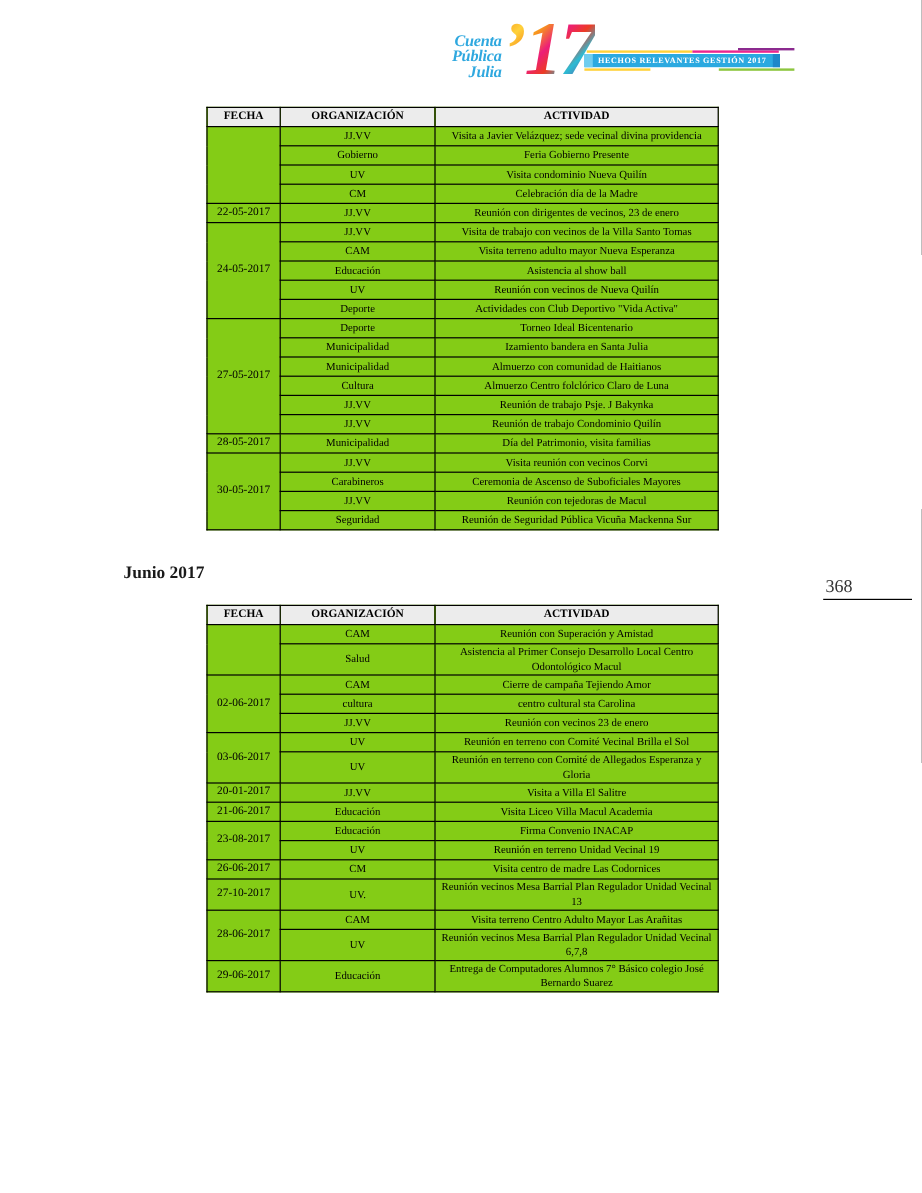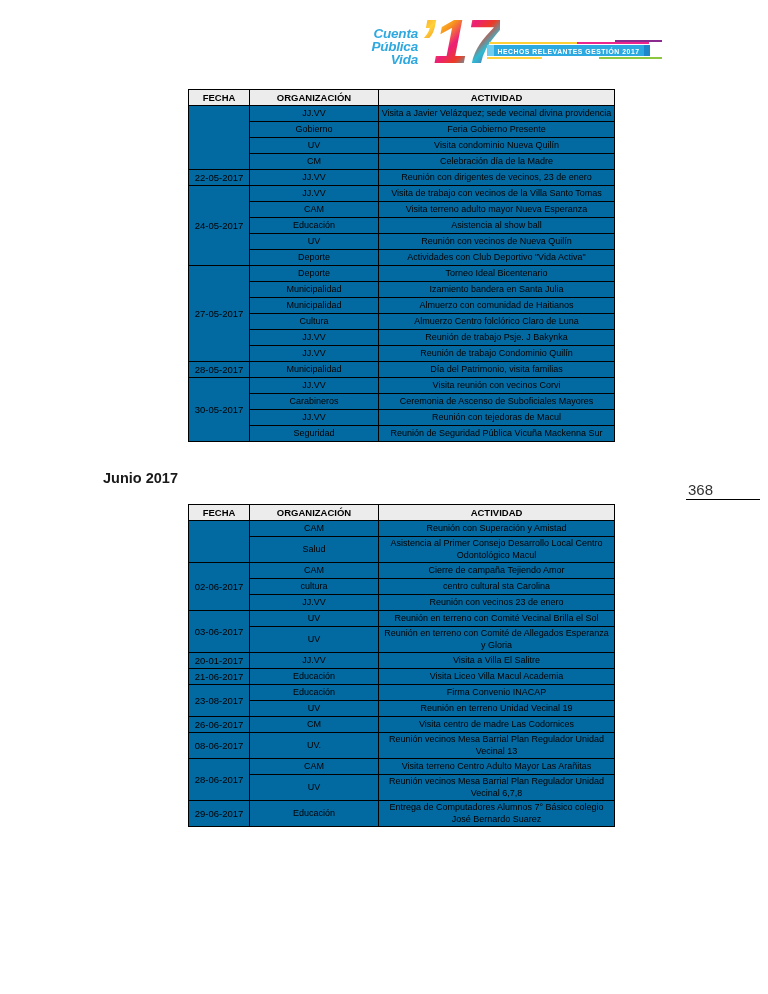--- a/index.html
+++ b/index.html
@@ -1,18 +1,18 @@
 <!DOCTYPE html>
 <html lang="es" style="--logo_blue: #2FA8DF; --banner_blue: #2BA9E0; --banner_cap_light: #6FCDEF; --banner_cap_dark: #1D87C9; --yellow: #FFD23B; --magenta: #EC268F; --purple: #8B2A8F; --green: #8DC63F; --orange: #F7941D; --red: #ED3B24; --teal: #2BBCD4; --pink: #EC1E79; --header_bg: #ECECEC;"><head>
 <meta charset="utf-8">
 <style>
   html,body { margin:0; padding:0; background:#888; }
   .page {
     position:relative; width:768px; height:994px; background:#ffffff;
-    margin:0 auto; font-family:Liberation Sans, sans-serif; color:#000;
+    margin:0 auto; font-family:Liberation Serif, serif; color:#000;
     overflow:hidden;
   }
 
   
   .logo-text {
     position:absolute; left:340px; top:27px; width:78px;
     text-align:right; font-weight:bold; font-style:italic;
     font-size:13.5px; line-height:13px; color:var(--logo_blue);
     letter-spacing:-0.2px;
   }
@@ -52,21 +52,21 @@
     position:absolute; left:688px; top:481px; width:40px;
     font-size:15px; color:#333;
   }
   .page-number-rule {
     position:absolute; left:686px; top:499px; width:74px; height:1px; background:#000;
   }
 
   
   table.doc-table {
     position:absolute; border-collapse:collapse; table-layout:fixed;
-    border:1.5px solid #000; background:#0369a1;margin-left:16px;
+    border:1.5px solid #000; background:#84cc16;
   }
   #table-may  { left:172px; top:89px;  }
   #table-june { left:172px; top:504px; }
   .doc-table th, .doc-table td {
     border:1px solid #000; text-align:center; vertical-align:middle;
     font-size:9px; line-height:11.5px; padding:1px 2px; height:13px;
     overflow:hidden;
   }
   .doc-table th {
     background:var(--header_bg); font-weight:bold; font-size:9.5px;
@@ -76,21 +76,21 @@
   .doc-table td.date-cell { font-size:9.5px; }
 </style>
 </head>
 <body>
 
 <div class="page">
 
   <div class="logo-text">
     <div>Cuenta</div>
     <div>Pública</div>
-    <div>Vida</div>
+    <div>Julia</div>
   </div>
   <div class="logo-year">’17</div>
 
   <div class="banner">
     <div class="ln b-yellow-top"></div>
     <div class="ln b-magenta-top"></div>
     <div class="ln b-purple-top"></div>
     <div class="b-strip">
       <div class="b-cap-left"></div>
       <span class="b-text">HECHOS RELEVANTES GESTIÓN 2017</span>
@@ -274,21 +274,21 @@
         <tr>
           <td>UV</td>
           <td>Reunión en terreno Unidad Vecinal 19</td>
         </tr>
         <tr class="group-start">
           <td rowspan="1" class="date-cell">26-06-2017</td>
           <td>CM</td>
           <td>Visita centro de madre Las Codornices</td>
         </tr>
         <tr class="group-start">
-          <td rowspan="1" class="date-cell">08-06-2017</td>
+          <td rowspan="1" class="date-cell">27-10-2017</td>
           <td>UV.</td>
           <td>Reunión vecinos Mesa Barrial Plan Regulador Unidad Vecinal 13</td>
         </tr>
         <tr class="group-start">
           <td rowspan="2" class="date-cell">28-06-2017</td>
           <td>CAM</td>
           <td>Visita terreno Centro Adulto Mayor Las Arañitas</td>
         </tr>
         <tr>
           <td>UV</td>

